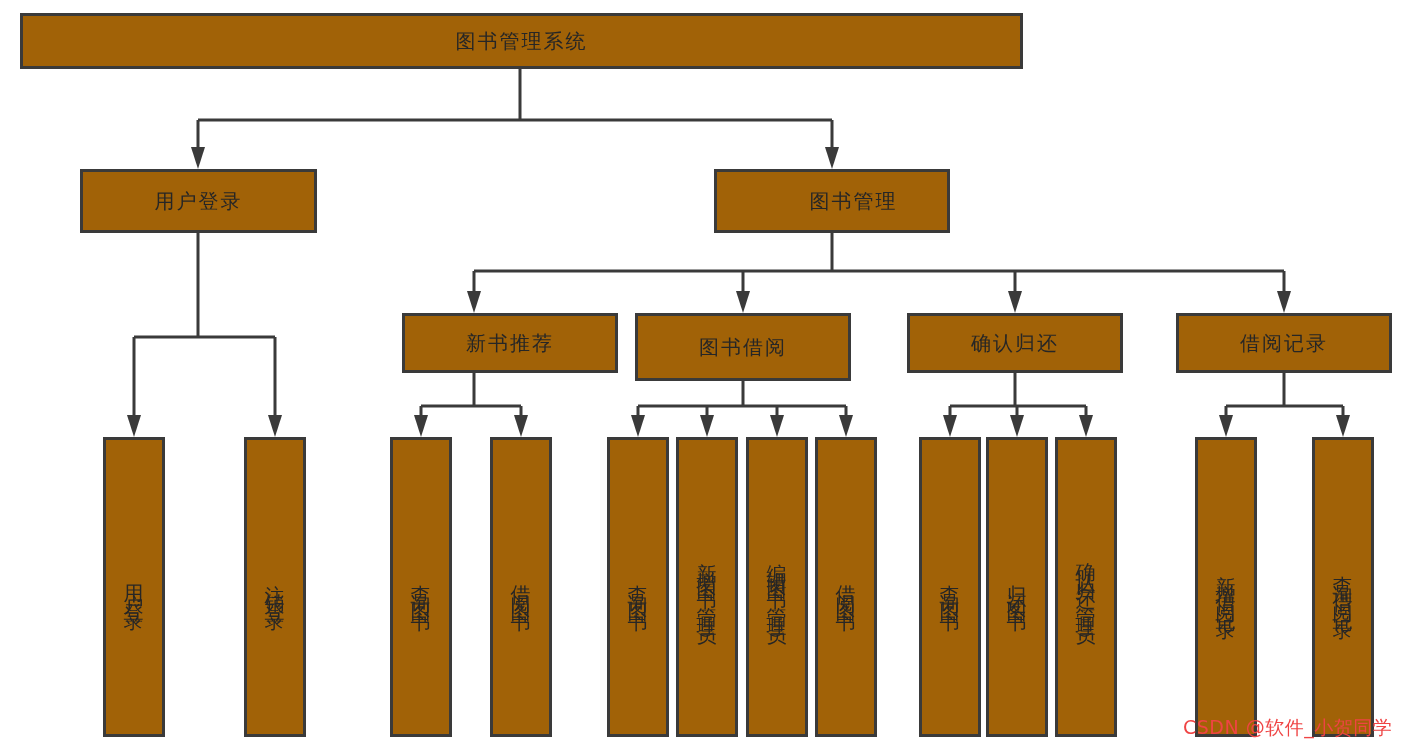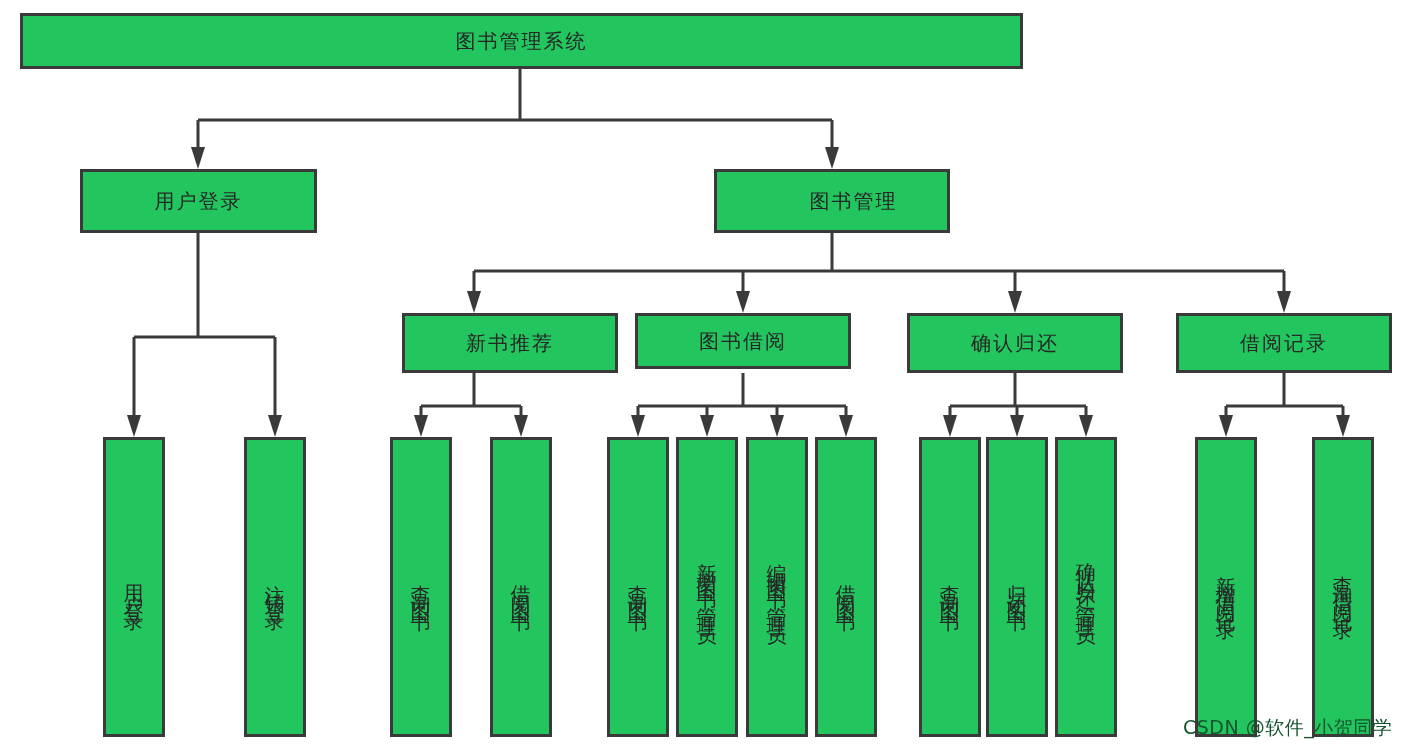--- a/index.html
+++ b/index.html
@@ -13,21 +13,21 @@
   }
   svg.connectors {
     position: absolute;
     left: 0; top: 0;
     width: 1405px; height: 747px;
     z-index: 1;
   }
   .node {
     position: absolute;
     box-sizing: border-box;
-    background: #22c55e;
+    background: #a16207;
     border: 3px solid #3a3a3a;
     display: flex;
     align-items: center;
     justify-content: center;
     color: #262626;
     z-index: 2;
   }
   .node.h span {
     font-size: 20px;
     letter-spacing: 2px;
@@ -38,21 +38,21 @@
     font-size: 20px;
     letter-spacing: 9px;
     line-height: 1;
     white-space: nowrap;
   }
   .watermark {
     position: absolute;
     left: 1183px;
     top: 715px;
     font-size: 19px;
-    color: #14532d;
+    color: #ef4444;
     letter-spacing: 0.5px;
     white-space: nowrap;
     z-index: 5;
   }
 </style>
 </head>
 <body>
 
 <div class="canvas">
 
@@ -103,21 +103,21 @@
   <div class="node h" style="left:80px; top:169px; width:237px; height:64px;">
     <span>用户登录</span>
   </div>
   <div class="node h" style="left:714px; top:169px; width:236px; height:64px;padding-left:43px;">
     <span>图书管理</span>
   </div>
 
   <div class="node h" style="left:366px; top:313px; width:216px; height:60px;margin-left:36px;">
     <span>新书推荐</span>
   </div>
-  <div class="node h" style="left:635px; top:313px; width:216px; height:56px;">
+  <div class="node h" style="left:635px; top:313px; width:216px; height:68px;">
     <span>图书借阅</span>
   </div>
   <div class="node h" style="left:907px; top:313px; width:216px; height:60px;">
     <span>确认归还</span>
   </div>
   <div class="node h" style="left:1176px; top:313px; width:216px; height:60px;">
     <span>借阅记录</span>
   </div>
 
   <div class="node v" style="left:103px; top:437px; width:62px; height:300px;">

